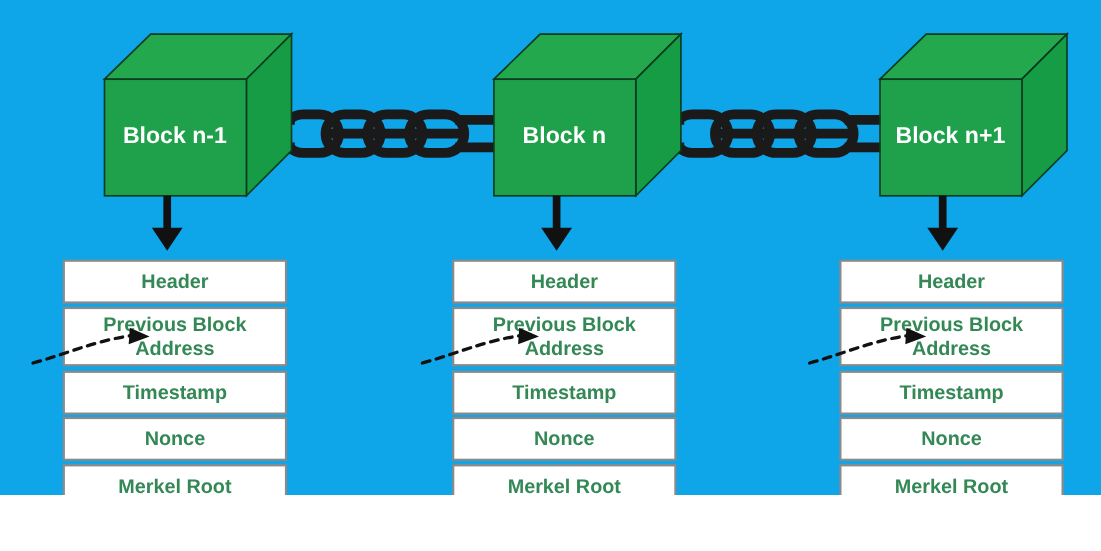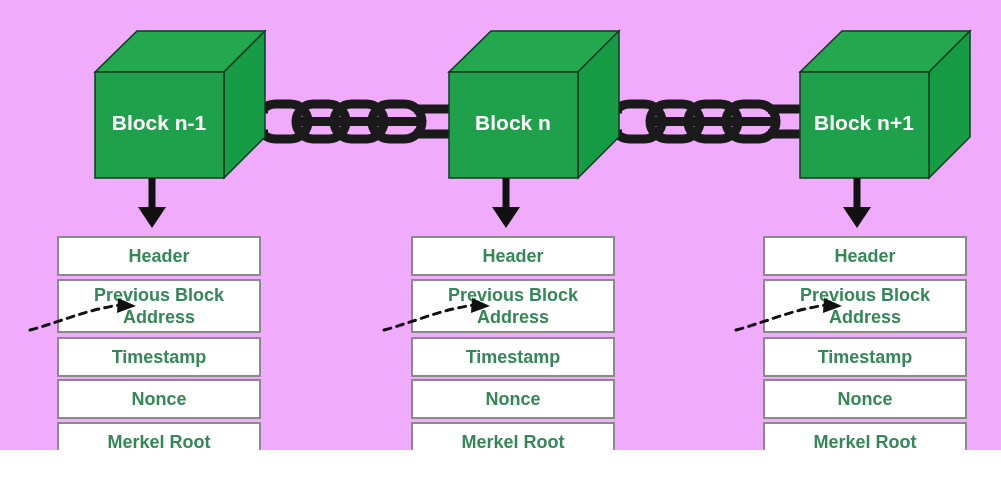--- a/index.html
+++ b/index.html
@@ -7,21 +7,21 @@
     padding: 0;
     background: #ffffff;
   }
   body {
     font-family: "Liberation Sans", sans-serif;
   }
   #canvas {
     position: relative;
     width: 1001px;
     height: 450px;
-    background: #f0abfc;
+    background: #0ea5e9;
     overflow: hidden;
   }
   #diagram-svg {
     position: absolute;
     left: 0;
     top: 0;
     width: 1001px;
     height: 501px;
   }
   .cube-label {

